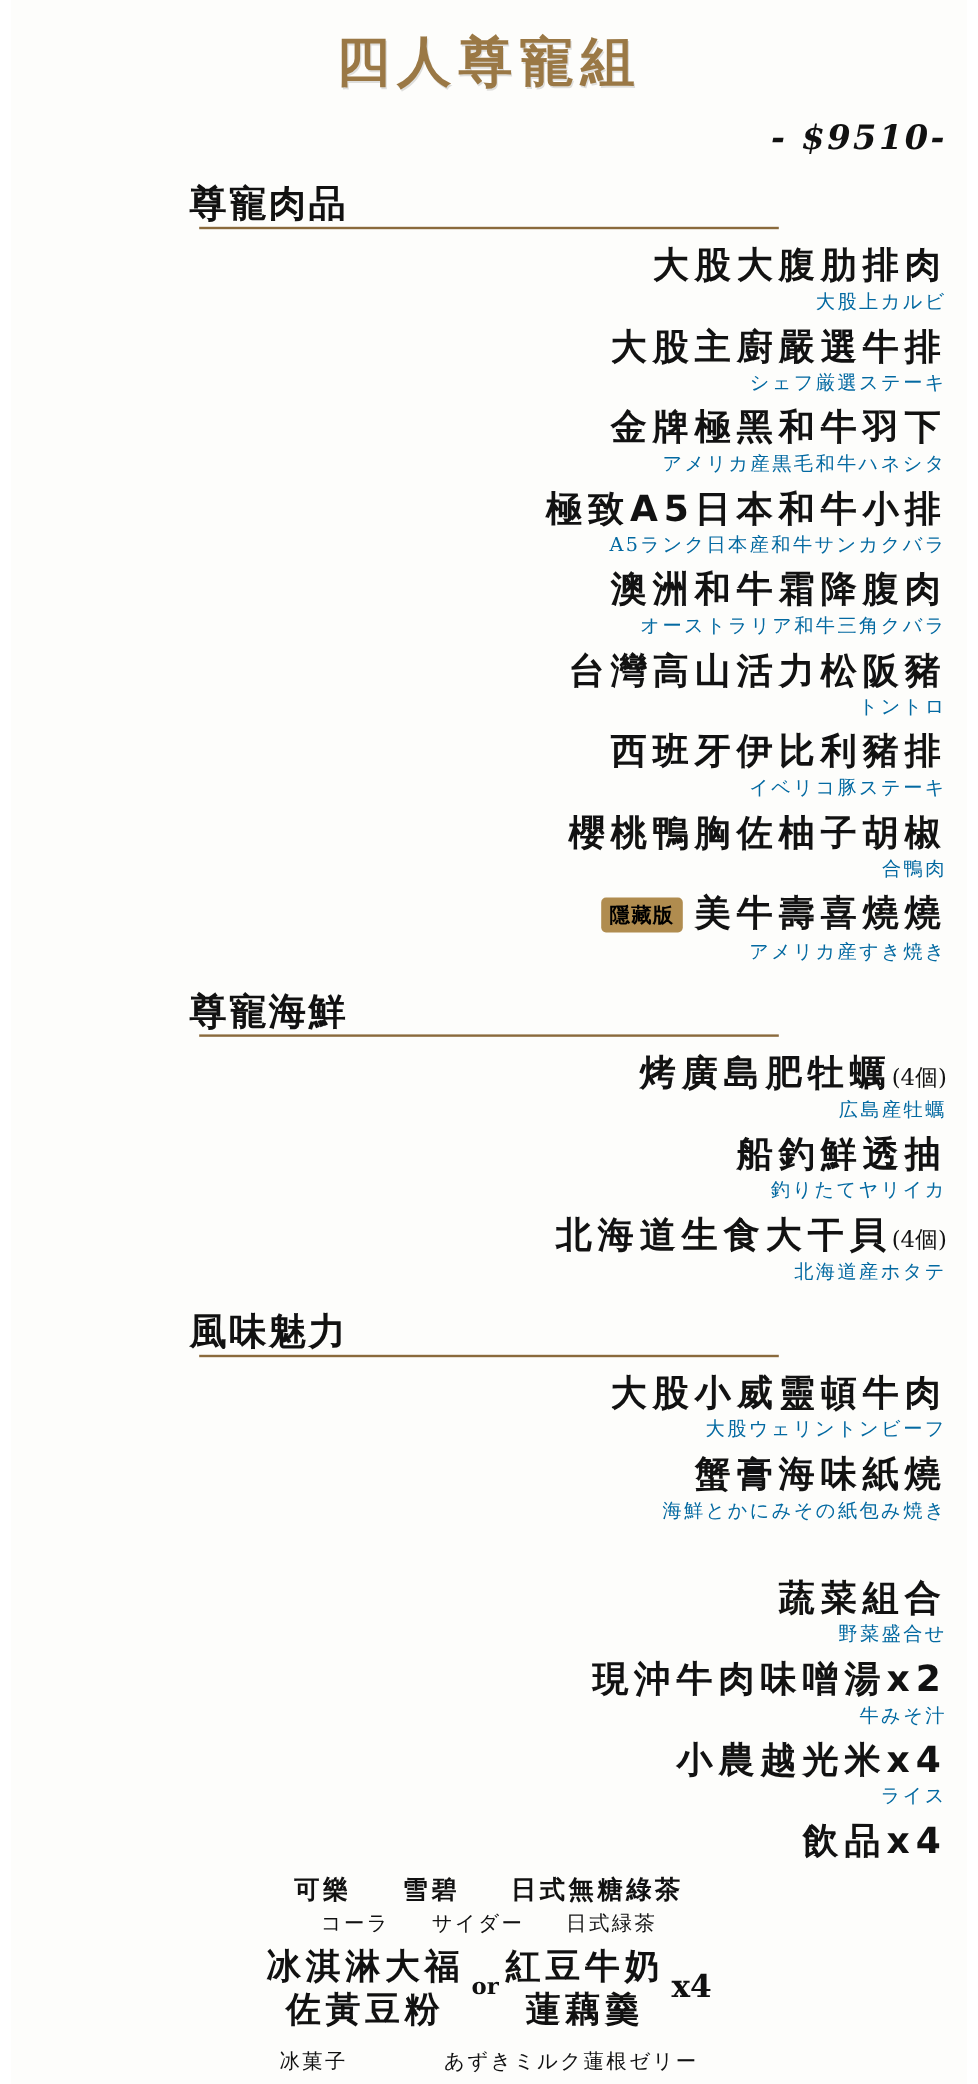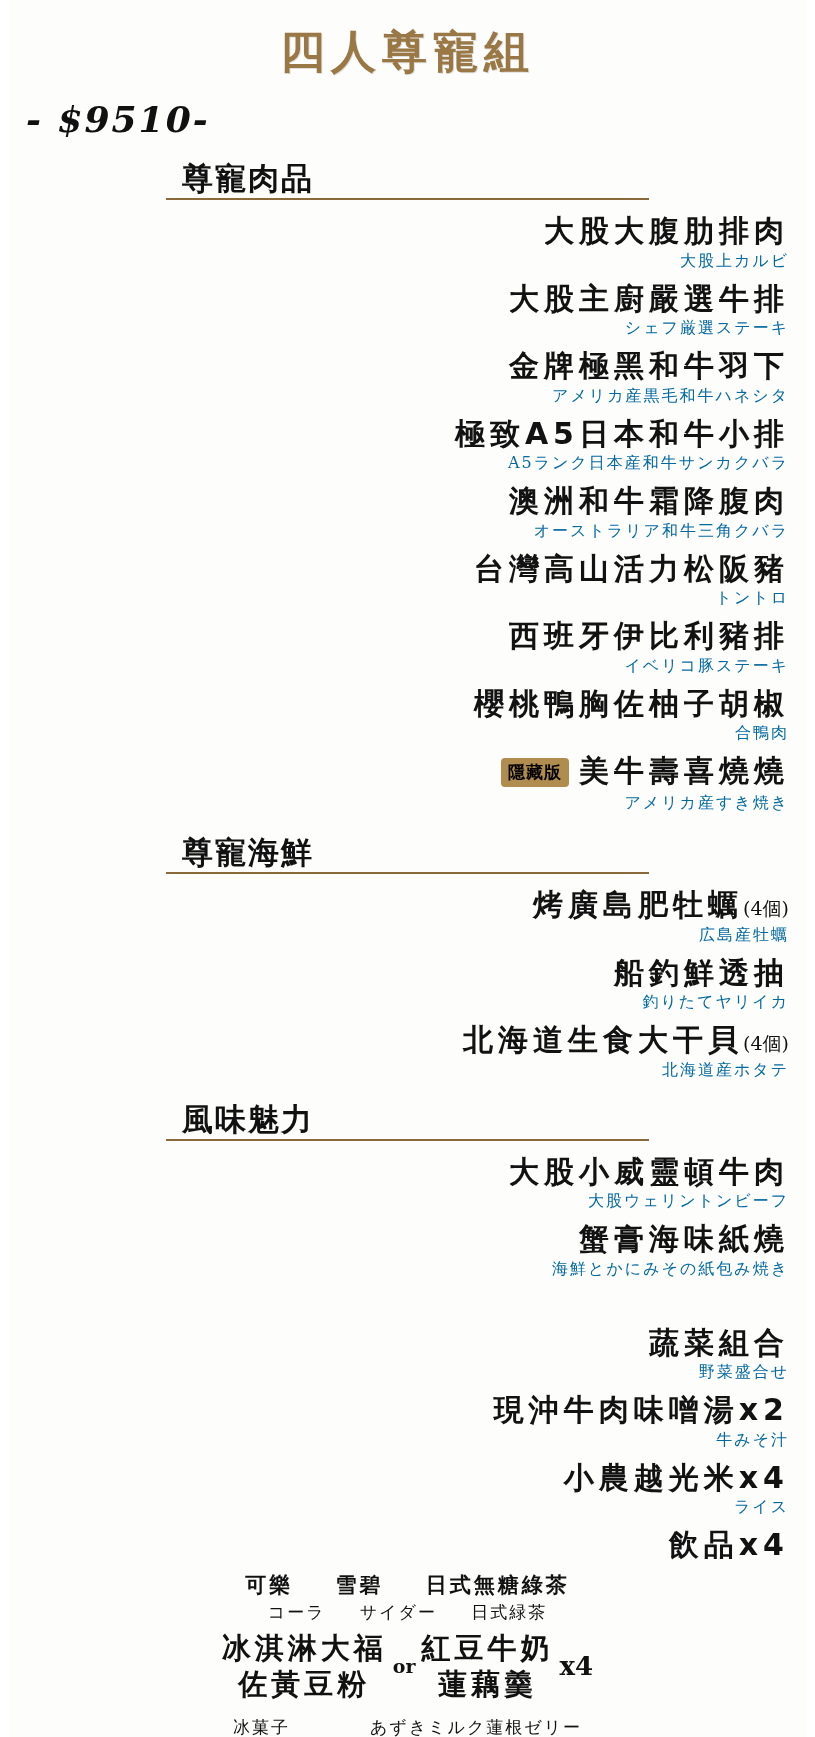--- a/index.html
+++ b/index.html
@@ -41,42 +41,42 @@
     text-align: center;
     font-family: "DejaVu Serif", serif;
     font-weight: bold;
     font-size: 45px;
     letter-spacing: 6px;
     color: #9a7845;
     margin-top: 22px;
     text-shadow: 1px 1px 0 rgba(0,0,0,0.12);
   }
   .price {
-    text-align: left;
+    text-align: right;
     font-family: "DejaVu Serif", serif;
     font-weight: bold;
     font-style: italic;
-    font-size: 36px;
+    font-size: 28px;
     letter-spacing: 2px;
     margin-top: 16px;
     color: #111;
   }
 
   
   .section {
     margin-top: 18px;
   }
   .section-head {
     position: relative;
     padding-left: 140px;
     height: 46px;
   }
   .section-head .label {
     position: absolute;
-    left: 156px;
+    left: 132px;
     top: 0;
     font-size: 31px;
     font-weight: bold;
     letter-spacing: 2px;
     font-family: "DejaVu Sans", "Liberation Sans", sans-serif;
     color: #111;
     white-space: nowrap;
   }
   .rule {
     position: absolute;
@@ -138,21 +138,21 @@
     text-align: center;
     font-family: "DejaVu Sans", "Liberation Sans", sans-serif;
     font-weight: bold;
     font-size: 21px;
     letter-spacing: 3px;
     margin-top: 8px;
   }
   .drink-row span { margin: 0 16px; text-align: right; }
   .drink-row-jp {
     text-align: center;
-    font-family: Liberation Serif, serif;
+    font-family: Liberation Sans, sans-serif;
     font-size: 17px;
     letter-spacing: 2px;
     margin-top: 2px;
   }
   .drink-row-jp span { margin: 0 14px; }
 
   
   .dessert {
     margin-top: 6px;
     display: flex;

